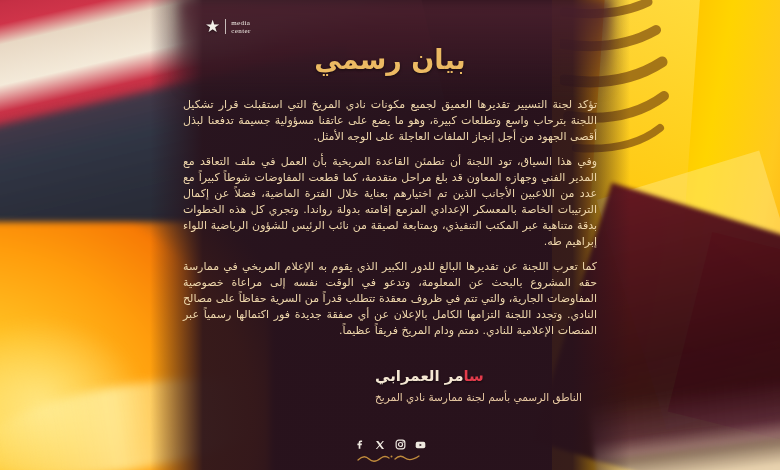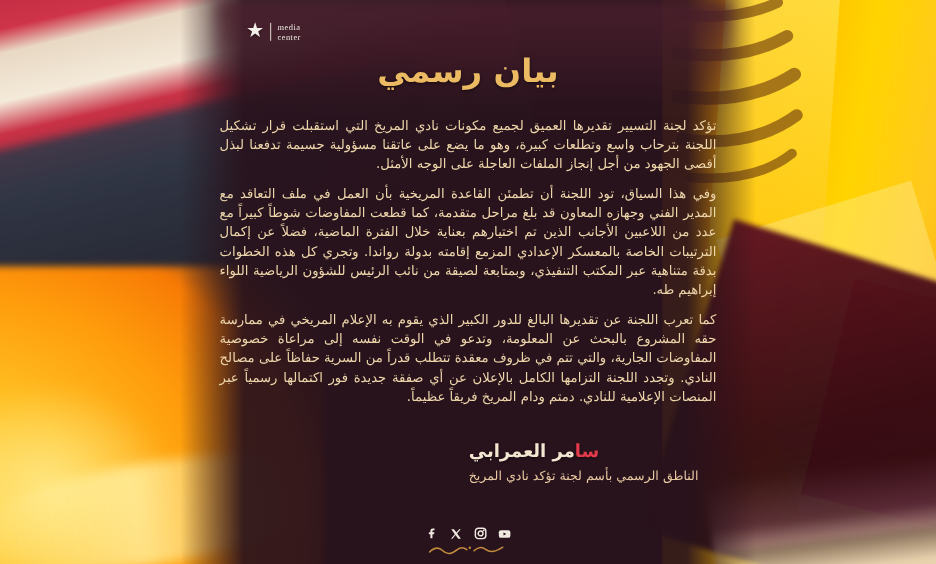--- a/index.html
+++ b/index.html
@@ -170,21 +170,21 @@
     <h1 class="title">بيان رسمي</h1>
 
     <div class="text-block" dir="rtl">
       <p>تؤكد لجنة التسيير تقديرها العميق لجميع مكونات نادي المريخ التي استقبلت قرار تشكيل اللجنة بترحاب واسع وتطلعات كبيرة، وهو ما يضع على عاتقنا مسؤولية جسيمة تدفعنا لبذل أقصى الجهود من أجل إنجاز الملفات العاجلة على الوجه الأمثل.</p>
       <p>وفي هذا السياق، تود اللجنة أن تطمئن القاعدة المريخية بأن العمل في ملف التعاقد مع المدير الفني وجهازه المعاون قد بلغ مراحل متقدمة، كما قطعت المفاوضات شوطاً كبيراً مع عدد من اللاعبين الأجانب الذين تم اختيارهم بعناية خلال الفترة الماضية، فضلاً عن إكمال الترتيبات الخاصة بالمعسكر الإعدادي المزمع إقامته بدولة رواندا. وتجري كل هذه الخطوات بدقة متناهية عبر المكتب التنفيذي، وبمتابعة لصيقة من نائب الرئيس للشؤون الرياضية اللواء إبراهيم طه.</p>
       <p>كما تعرب اللجنة عن تقديرها البالغ للدور الكبير الذي يقوم به الإعلام المريخي في ممارسة حقه المشروع بالبحث عن المعلومة، وتدعو في الوقت نفسه إلى مراعاة خصوصية المفاوضات الجارية، والتي تتم في ظروف معقدة تتطلب قدراً من السرية حفاظاً على مصالح النادي. وتجدد اللجنة التزامها الكامل بالإعلان عن أي صفقة جديدة فور اكتمالها رسمياً عبر المنصات الإعلامية للنادي. دمتم ودام المريخ فريقاً عظيماً.</p>
     </div>
 
     <div class="signature">
       <div class="sig-name"><span class="sig-red">سا</span><span>مر العمرابي</span></div>
-      <div class="sig-role">الناطق الرسمي بأسم لجنة تؤكد نادي المريخ</div>
+      <div class="sig-role">الناطق الرسمي بأسم لجنة ممارسة نادي المريخ</div>
     </div>
 
     <div class="social">
       <span class="ic">
         <svg viewBox="0 0 24 24" width="11" height="11">
             <path fill="#efe9e0" d="M15.5 3h-3.2A4.3 4.3 0 0 0 8 7.3V10H5.2v3.6H8V21h3.7v-7.4h2.9l.6-3.6h-3.5V7.6c0-.7.5-1.2 1.2-1.2h2.6z"></path>
           </svg>
       </span>
       <span class="ic">
         <svg viewBox="0 0 24 24" width="10" height="10">

